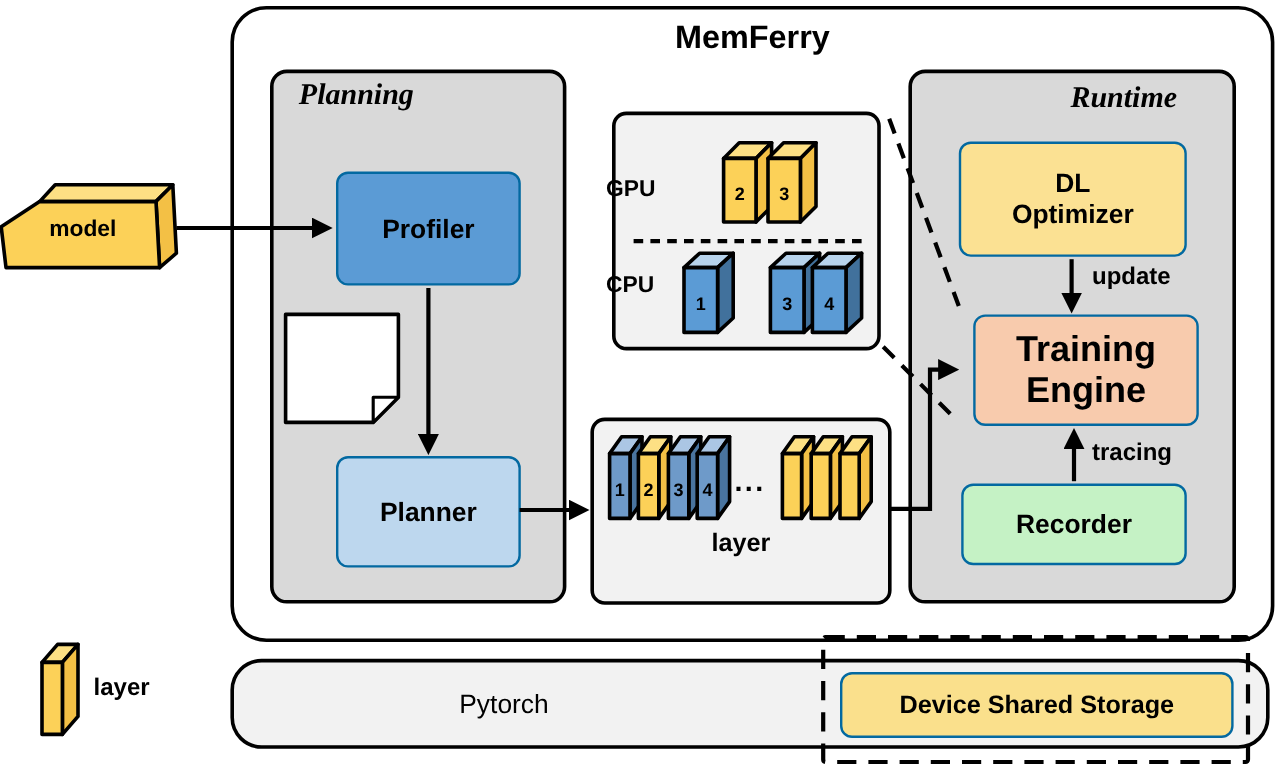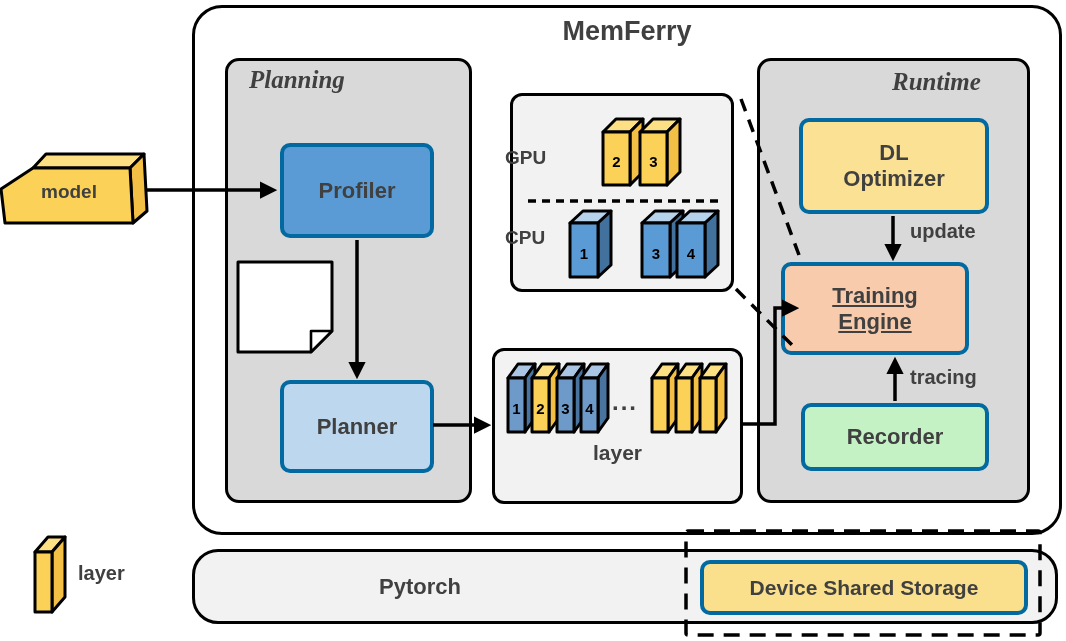--- a/index.html
+++ b/index.html
@@ -1,21 +1,21 @@
 <!DOCTYPE html>
 <html><head>
 <meta charset="utf-8">
 <style>
   html,body{margin:0;padding:0;background:#fff;}
   .stage{position:relative;width:1066px;height:641px;background:#fff;overflow:hidden;
-         font-family:"Liberation Sans",sans-serif;color:#404040;}
+         font-family:"Liberation Sans",sans-serif;color:#000000;}
   .abs{position:absolute;box-sizing:border-box;}
   .outline{border:3.5px solid #000;border-radius:30px;background:#fff;}
   .panel{border:3px solid #000;border-radius:14px;}
-  .box{border:4px solid #0369a1;border-radius:10px;display:flex;align-items:center;justify-content:center;
+  .box{border:2px solid #0369a1;border-radius:10px;display:flex;align-items:center;justify-content:center;
        text-align:center;font-weight:bold;}
   .serifital{font-family:"Liberation Serif",serif;font-style:italic;font-weight:bold;font-size:25px;}
   .lbl{position:absolute;font-weight:bold;white-space:pre;}
   svg{position:absolute;left:0;top:0;pointer-events:none;}
   .arrow{stroke:#000;stroke-width:3.5;fill:none;}
   .dashline{stroke:#000;stroke-width:3.5;fill:none;stroke-dasharray:13 9;}
   .dashrect{stroke:#000;stroke-width:3.5;fill:none;stroke-dasharray:16 10;}
   .divider{stroke:#000;stroke-width:3.5;fill:none;stroke-dasharray:8 6;}
   .sh{stroke:#000;stroke-width:3;stroke-linejoin:round;}
   .shthin{stroke:#000;stroke-width:2.6;stroke-linejoin:round;}
@@ -39,31 +39,31 @@
   <div class="lbl" style="left:505px;top:147px;font-size:19px;">GPU</div>
   <div class="lbl" style="left:505px;top:227px;font-size:19px;">CPU</div>
 
   <div class="abs panel" style="left: 492px; top: 348px; width: 251px; height: 156px; border-radius: 12px; background: rgb(242, 242, 242);"></div>
   <div class="abs" style="left:492px;top:441px;width:251px;text-align:center;font-weight:bold;font-size:21px;line-height:1.18;">
     <div>layer</div>
   </div>
   <div class="lbl" style="left:612px;top:388px;font-size:24px;letter-spacing:2px;">...</div>
 
   <div class="abs panel" style="left: 192px; top: 549px; width: 866px; height: 75px; border-radius: 26px; background: rgb(242, 242, 242);"></div>
-  <div class="abs" style="left:192px;top:549px;width:456px;height:75px;display:flex;align-items:center;justify-content:center;font-weight:bold;font-size:22px;">Pytorch</div>
+  <div class="abs" style="left:192px;top:549px;width:456px;height:75px;display:flex;align-items:center;justify-content:center;font-weight:normal;font-size:22px;">Pytorch</div>
 
   <div class="abs box" style="left: 700px; top: 560px; width: 328px; height: 55px; font-size: 21px; background: rgb(250, 224, 140);">Device Shared Storage</div>
 
   <div class="abs box" style="left: 280px; top: 380px; width: 154px; height: 93px; font-size: 22px; background: rgb(189, 215, 238);">Planner</div>
   <div class="abs box" style="left: 280px; top: 143px; width: 154px; height: 95px; font-size: 22px; background: rgb(91, 155, 213);">Profiler</div>
 
   <div class="abs box" style="left: 799px; top: 118px; width: 190px; height: 96px; font-size: 22px; background: rgb(251, 225, 147);">
     <span style="width:125px;">DL Optimizer</span>
   </div>
-  <div class="abs box" style="left: 781px; top: 262px; width: 188px; height: 93px; font-size: 22px; background: rgb(248, 203, 173); text-decoration: underline;">
+  <div class="abs box" style="left: 811px; top: 262px; width: 188px; height: 93px; font-size: 30px; background: rgb(248, 203, 173);">
     <span style="width:125px;">Training Engine</span>
   </div>
   <div class="abs box" style="left: 801px; top: 403px; width: 188px; height: 68px; font-size: 22px; background: rgb(197, 242, 197);">Recorder</div>
 
   <svg width="1066" height="641" viewBox="0 0 1066 641">
     <defs>
       <marker id="ah" viewBox="0 0 10 10" refX="7" refY="5" markerWidth="5" markerHeight="5" orient="auto-start-reverse">
         <path d="M0,0 L10,5 L0,10 z" fill="#000"></path>
       </marker>
     </defs>

